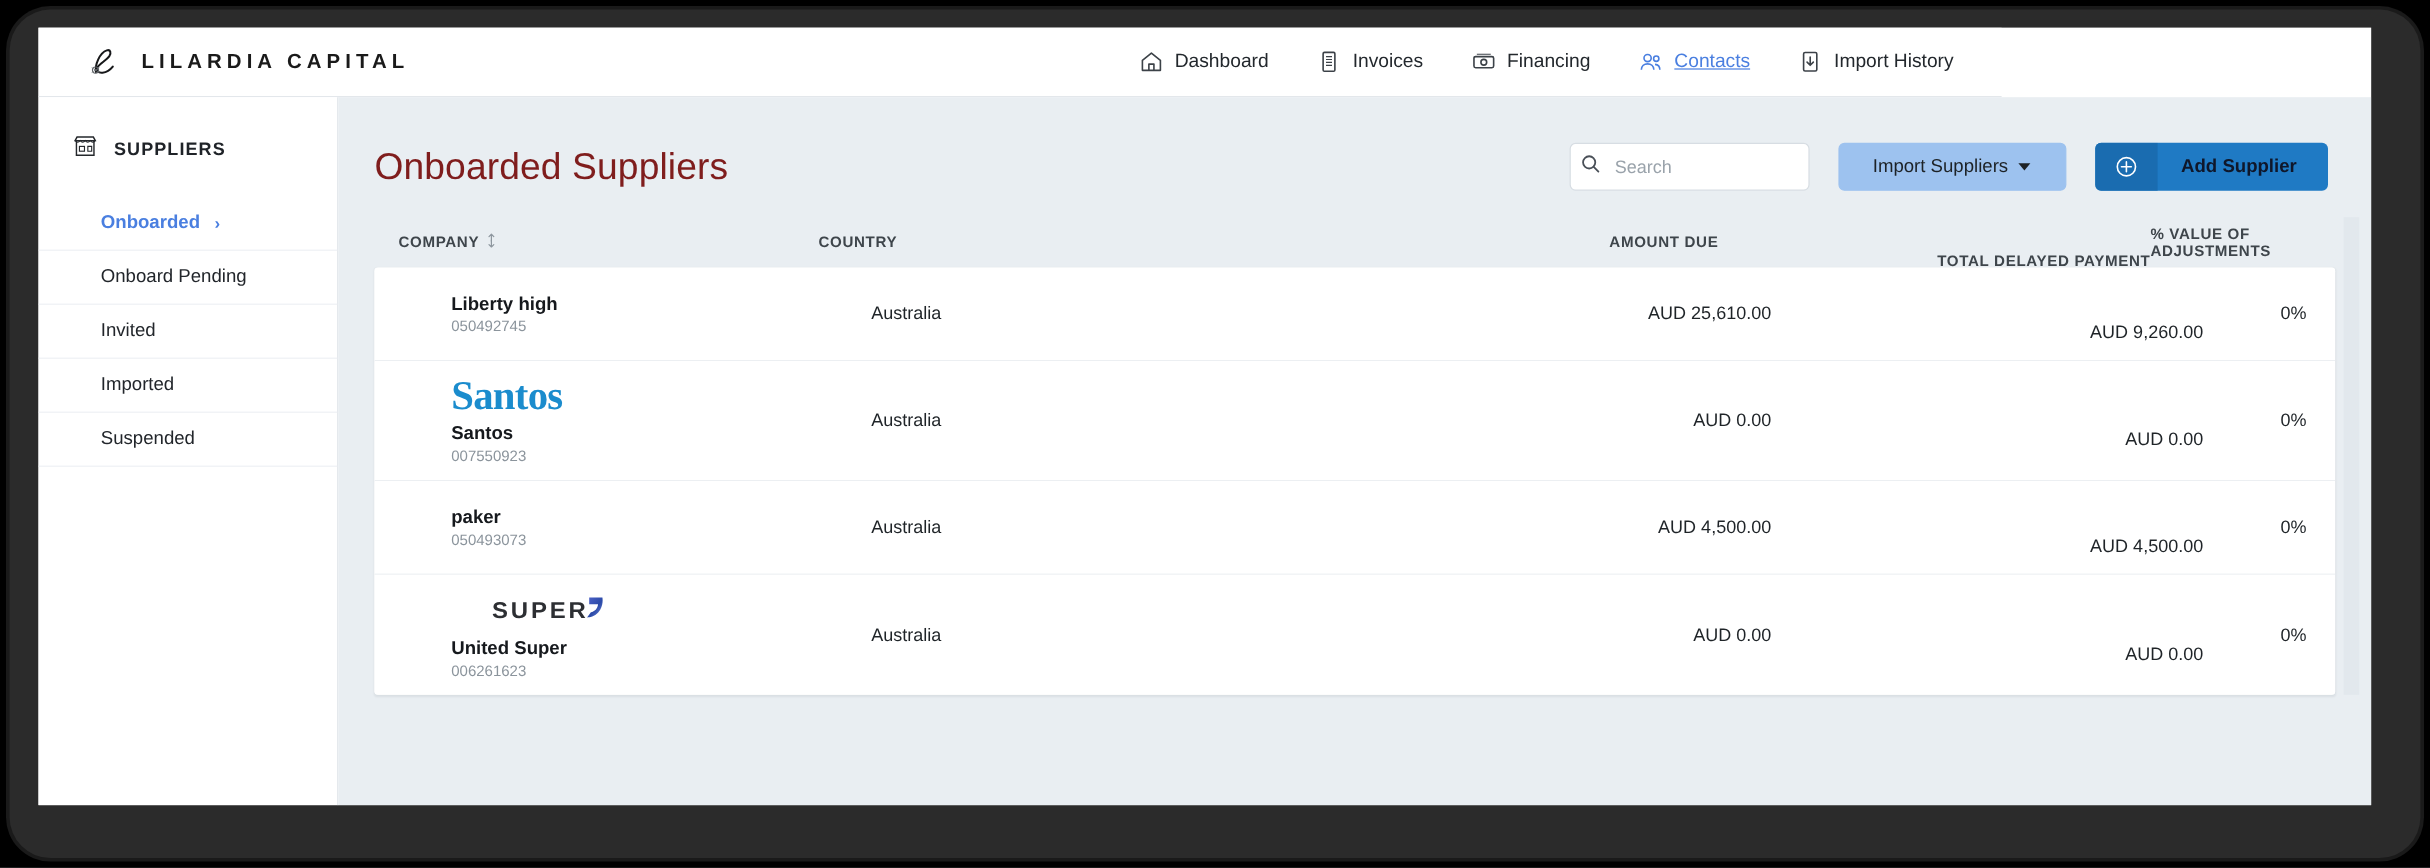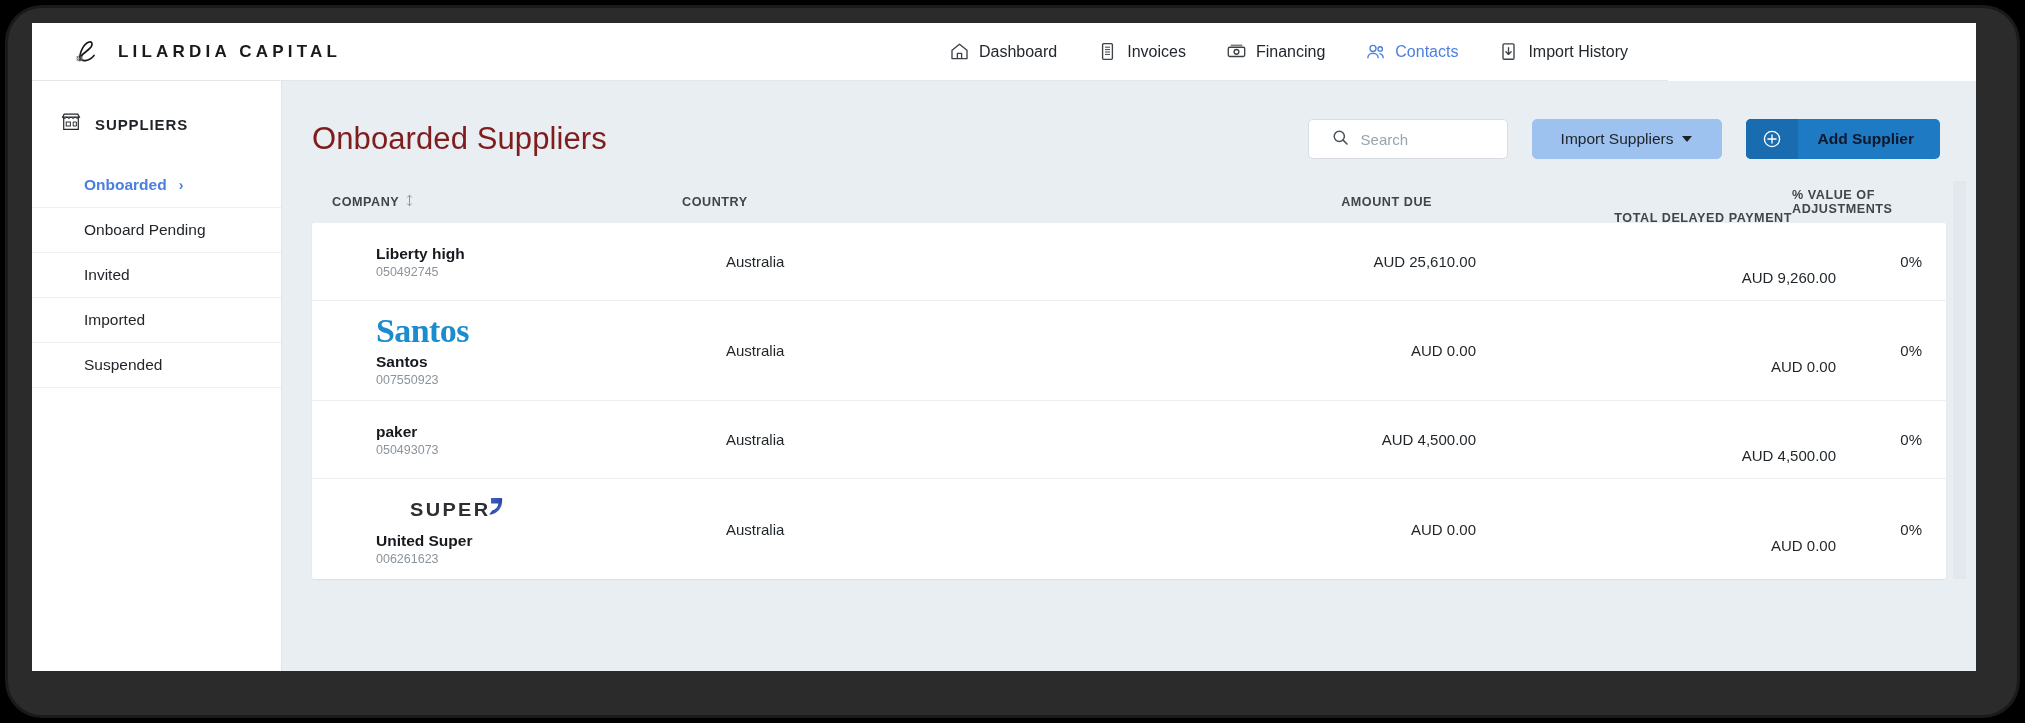--- a/index.html
+++ b/index.html
@@ -71,21 +71,21 @@
   }
   .topnav-item {
     display: flex;
     align-items: center;
     gap: 9px;
     font-size: 16px;
     color: #23282d;
     cursor: pointer;
     white-space: nowrap;
   }
-  .topnav-item.active { color: #4a7fe0; }
+  .topnav-item.active { color: #4a7fe0; text-decoration: underline; }
   .topnav-icon { width: 21px; height: 21px; display: block; }
 
   
   #body-area {
     position: absolute;
     left: 0; top: 58px;
     width: 1944px;
     height: 590px;
     display: flex;
   }
@@ -152,21 +152,21 @@
     gap: 24px;
   }
   #search-box {
     width: 200px;
     height: 40px;
     background: #ffffff;
     border: 1px solid #d7dde3;
     border-radius: 5px;
     display: flex;
     align-items: center;
-    padding: 0 23px;
+    padding: 0 8px;
     gap: 12px;
   }
   #search-input {
     border: none;
     outline: none;
     font-size: 15px;
     color: #3a4046;
     font-family: "Liberation Sans", sans-serif;
     width: 100%;
     background: transparent;

